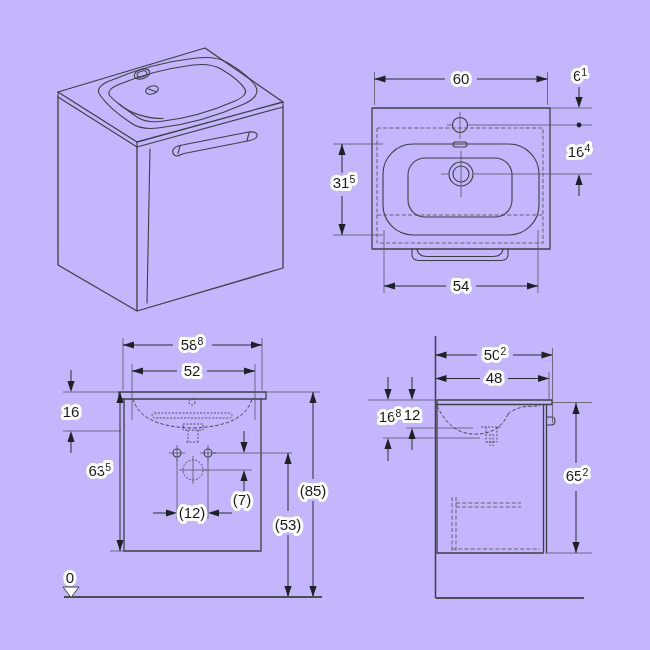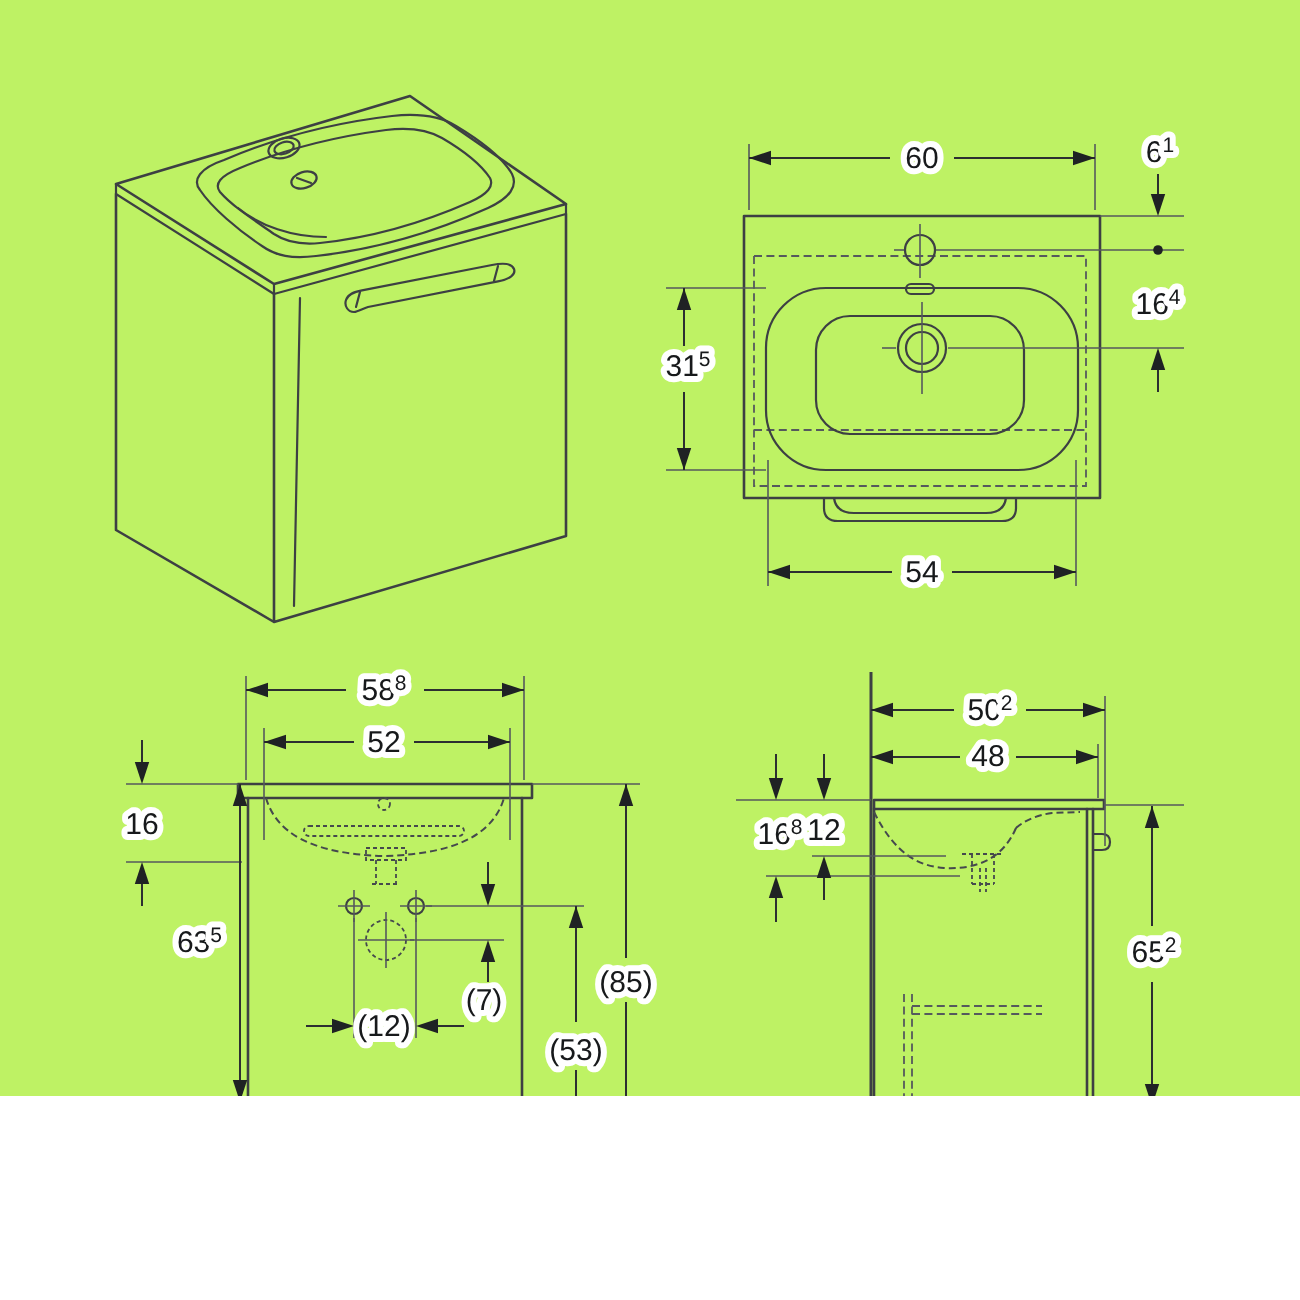--- a/index.html
+++ b/index.html
@@ -1,16 +1,16 @@
 <!DOCTYPE html>
 <html><head>
 <meta charset="utf-8">
 <style>
   html,body{margin:0;padding:0;background:#fff;}
-  .canvas{width:650px;height:548px;background:#bef264;position:relative;overflow:hidden;}
+  .canvas{width:650px;height:650px;background:#c4b5fd;position:relative;overflow:hidden;}
   svg{display:block;}
   
   .ol{fill:none;stroke:#3d4043;stroke-width:1.3;stroke-linejoin:round;stroke-linecap:round;}
   .ol2{fill:none;stroke:#3d4043;stroke-width:1.1;stroke-linejoin:round;stroke-linecap:round;}
   
   .thin{fill:none;stroke:#55595d;stroke-width:0.8;}
   
   .dim{fill:none;stroke:#2c2f31;stroke-width:1;}
   
   .dash{fill:none;stroke:#55595d;stroke-width:0.9;stroke-dasharray:4 2.2;}

